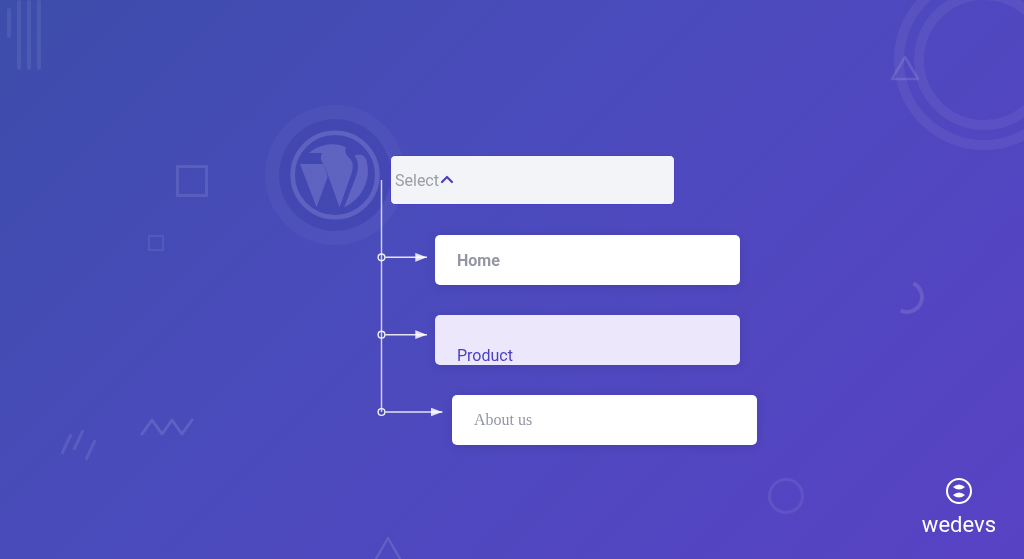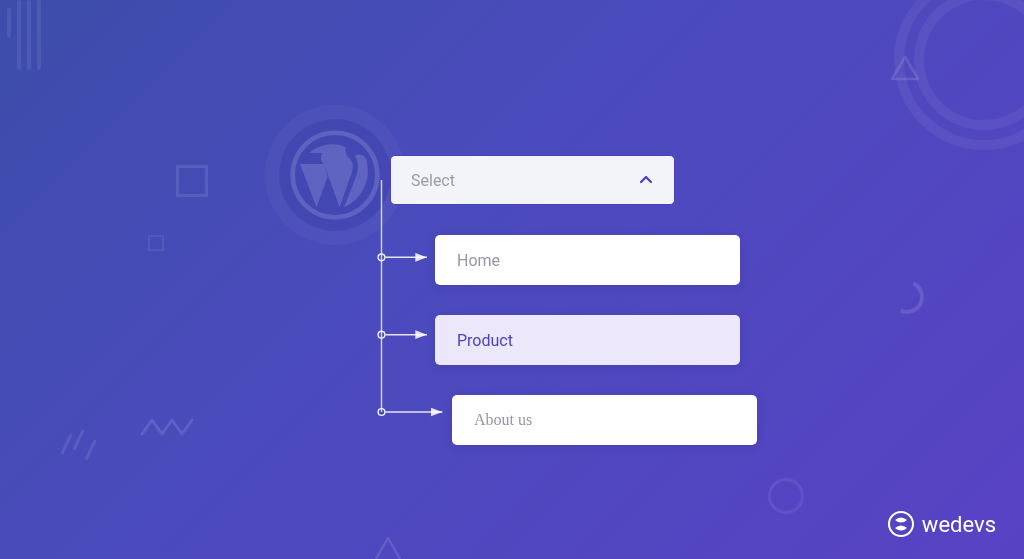--- a/index.html
+++ b/index.html
@@ -176,22 +176,21 @@
   position: absolute;
   top: 0;
   left: 15px;
   width: 285px;
   height: 50px;
   background: #f3f4f7;
   border: 1.5px solid #4b3fc4;
   border-radius: 5px;
   display: flex;
   align-items: center;
-  justify-content: space-between;
-  padding: 0 20px;
+  padding: 0 4px;
   cursor: pointer;
 }
 .select-box .label {
   color: #9b9ca5;
   font-size: 16px;
 }
 .select-box .chevron {
   color: #4b3fc4;
   display:flex;
   align-items:center;
@@ -207,37 +206,39 @@
   align-items: center;
   padding: 0 22px;
   color: #9497a3;
   font-size: 16px;
   box-shadow: 0 2px 8px rgba(30,30,80,0.15);
   cursor: pointer;
 }
 .option-box.highlighted {
   background: #ece7fb;
   color: #4b3fc4;
-}
-
-.option-1 { top: 80px; left: 60px; }
+  align-items: flex-end;
+}
+
+.option-1 { top: 80px; left: 60px; font-weight: bold; }
 .option-2 { top: 160px; left: 60px; }
 .option-3 { top: 240px; left: 77px; font-family: Liberation Serif, serif; }
 
 
 .brand {
   position: absolute;
   bottom: 22px;
   right: 28px;
   display: flex;
   align-items: center;
   gap: 8px;
   color: #ffffff;
   font-size: 22px;
   font-weight: 400;
+  flex-direction: column;
 }
 .brand .brand-icon {
   width: 26px;
   height: 26px;
 }
 </style>
 </head>
 <body>
 
 <div class="deco-lines">

